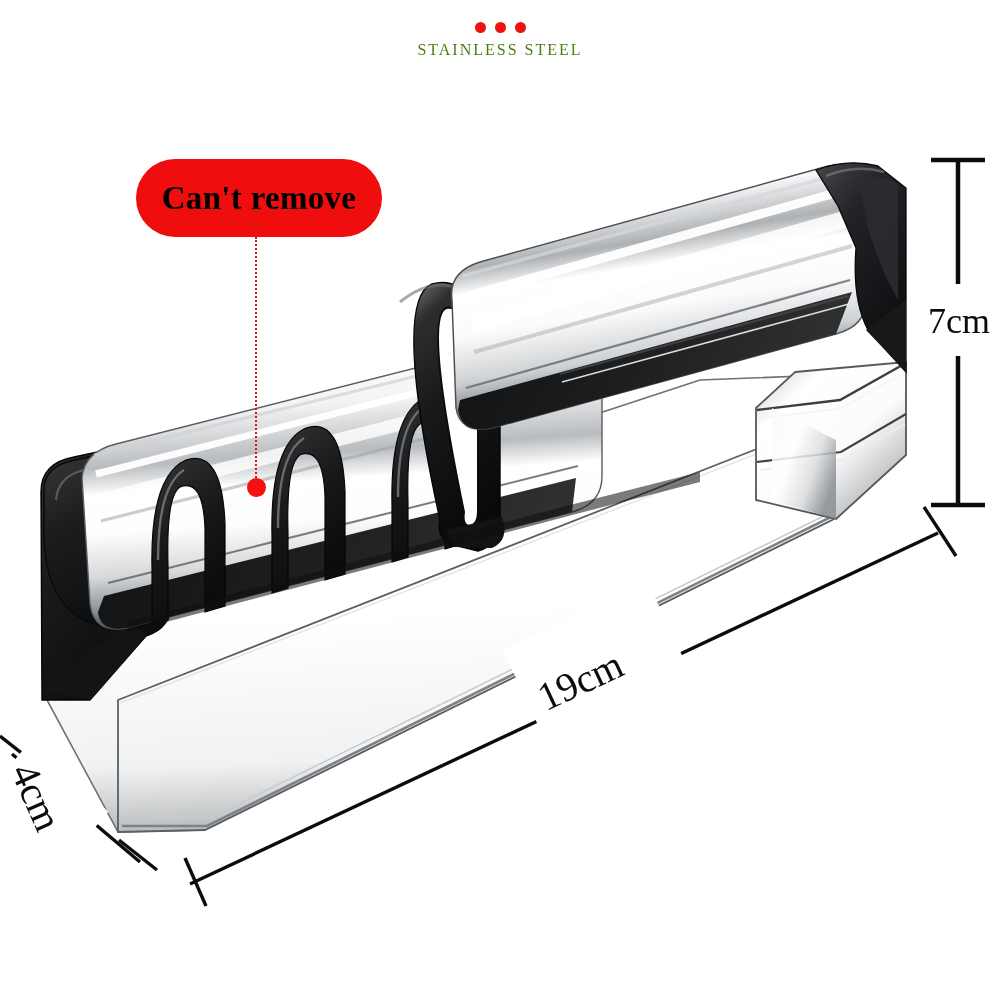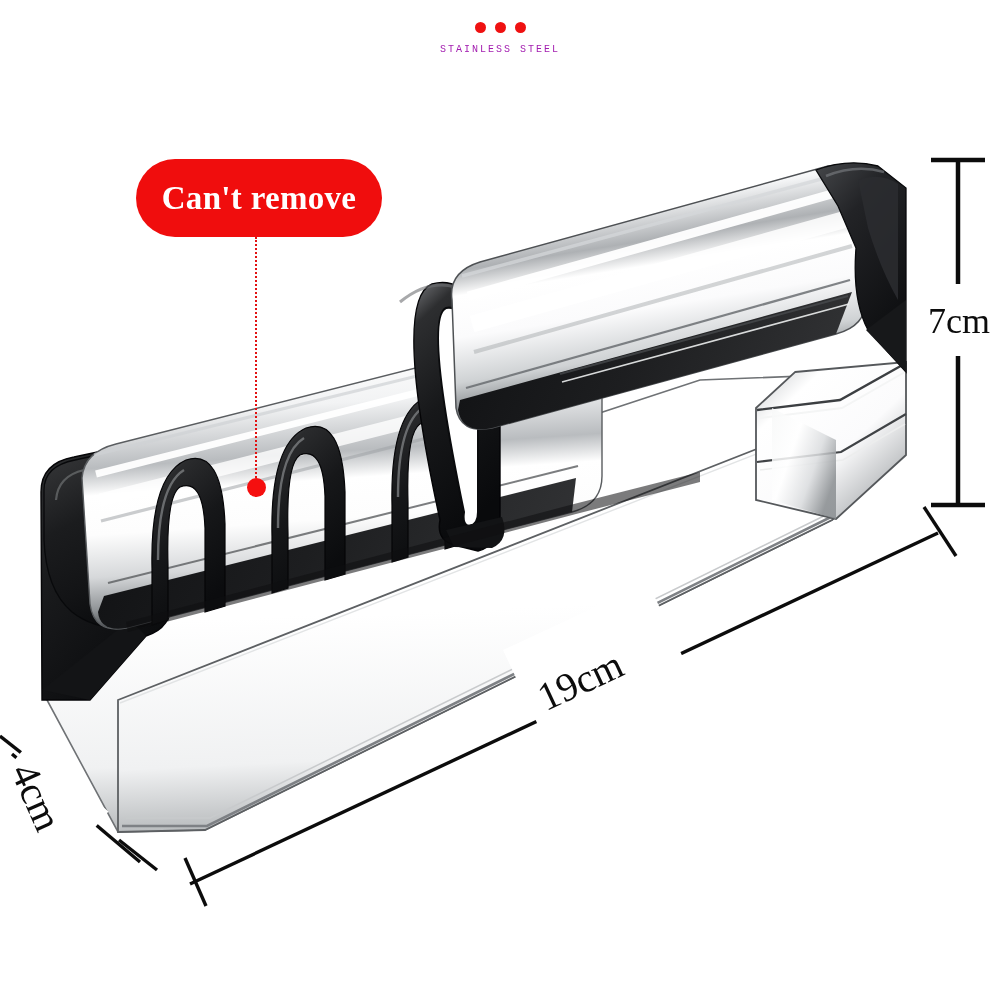--- a/index.html
+++ b/index.html
@@ -31,43 +31,43 @@
     justify-content: center;
     gap: 9px;
     margin-bottom: 9px;
   }
   .hdot {
     width: 11px;
     height: 11px;
     border-radius: 50%;
   }
   .brand-line {
-    font-family: Liberation Mono, monospace;
-    font-size: 10px;
+    font-family: Liberation Serif, serif;
+    font-size: 16px;
     letter-spacing: 2.0px;
-    color: #a21caf;
+    color: #4d7c0f;
     line-height: 16px;
     white-space: nowrap;
   }
 
   
   #badge {
     position: absolute;
     left: 136px;
     top: 159px;
     width: 246px;
     height: 78px;
     background: #f00d0d;
     border-radius: 39px;
     display: flex;
     align-items: center;
     justify-content: center;
   }
   #badge-label {
-    color: #ffffff;
+    color: #000000;
     font-family: "Liberation Serif", serif;
     font-weight: bold;
     font-size: 33px;
     letter-spacing: 0.3px;
     white-space: nowrap;
   }
   #leader-line {
     position: absolute;
     left: 255px;
     top: 237px;

